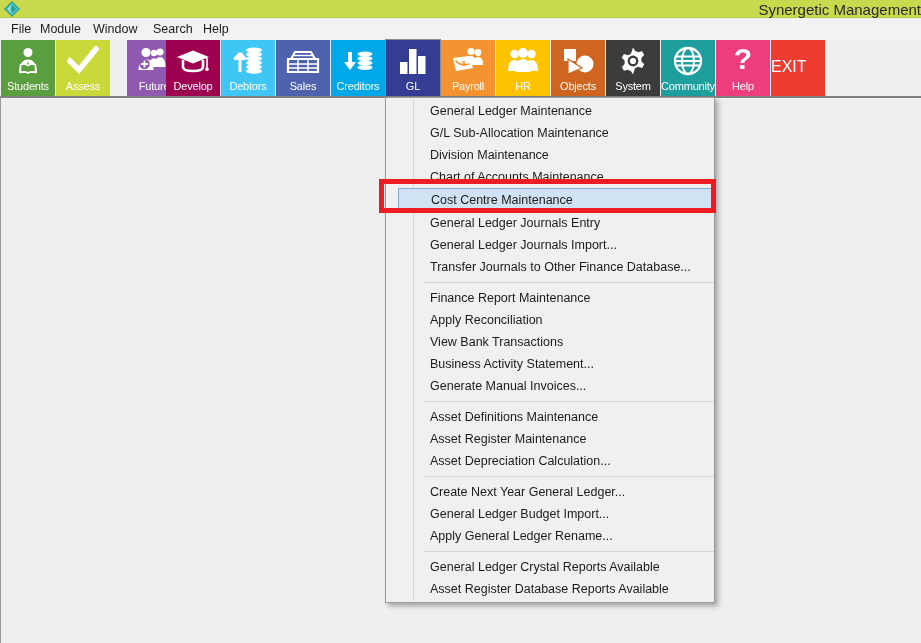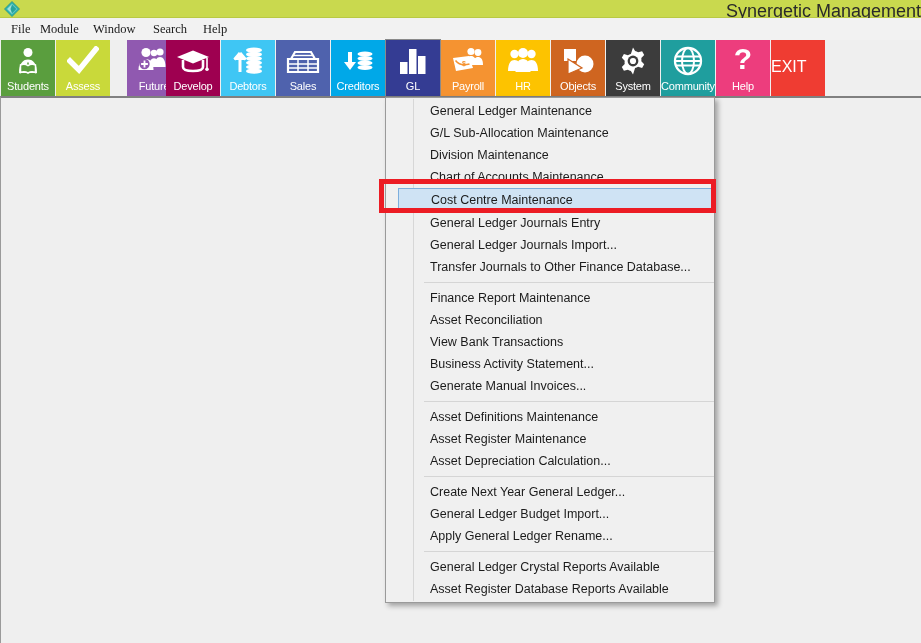--- a/index.html
+++ b/index.html
@@ -16,32 +16,31 @@
     position:absolute;left:0;top:0;width:921px;height:18px;
     background:#c9d94e;
     border-bottom:1px solid #b9c944;
     box-sizing:border-box;
   }
   .app-icon{
     position:absolute;left:4px;top:1px;width:16px;height:16px;
   }
   .title-text{
     position:absolute;right:0px;top:1px;
-    font-size:18px;color:#2a2a2a;
+    font-size:15px;color:#2a2a2a;
     white-space:nowrap;
     font-family:"Liberation Sans", sans-serif;
   }
 
   
   .menubar{
     position:absolute;left:0;top:18px;width:921px;height:28px;
     background:#f2f2f2;
     border-bottom:1px solid #e2e2e2;
     box-sizing:border-box;
-    font-family:Liberation Serif, serif;
   }
   .menubar-item{
     position:absolute;top:3px;
     font-size:12.5px;color:#1b1b1b;
     padding:1px 5px;
     cursor:default;
     white-space:nowrap;
   }
 
   
@@ -338,21 +337,21 @@
   <div class="menu-item"><span>General Ledger Maintenance</span></div>
       <div class="menu-item"><span>G/L Sub-Allocation Maintenance</span></div>
       <div class="menu-item"><span>Division Maintenance</span></div>
       <div class="menu-item"><span>Chart of Accounts Maintenance</span></div>
       <div class="menu-item selected"><span>Cost Centre Maintenance</span></div>
       <div class="menu-item"><span>General Ledger Journals Entry</span></div>
       <div class="menu-item"><span>General Ledger Journals Import...</span></div>
       <div class="menu-item"><span>Transfer Journals to Other Finance Database...</span></div>
       <div class="menu-sep"></div>
       <div class="menu-item"><span>Finance Report Maintenance</span></div>
-      <div class="menu-item"><span>Asset Reconciliation</span></div>
+      <div class="menu-item"><span>Apply Reconciliation</span></div>
       <div class="menu-item"><span>View Bank Transactions</span></div>
       <div class="menu-item"><span>Business Activity Statement...</span></div>
       <div class="menu-item"><span>Generate Manual Invoices...</span></div>
       <div class="menu-sep"></div>
       <div class="menu-item"><span>Asset Definitions Maintenance</span></div>
       <div class="menu-item"><span>Asset Register Maintenance</span></div>
       <div class="menu-item"><span>Asset Depreciation Calculation...</span></div>
       <div class="menu-sep"></div>
       <div class="menu-item"><span>Create Next Year General Ledger...</span></div>
       <div class="menu-item"><span>General Ledger Budget Import...</span></div>

